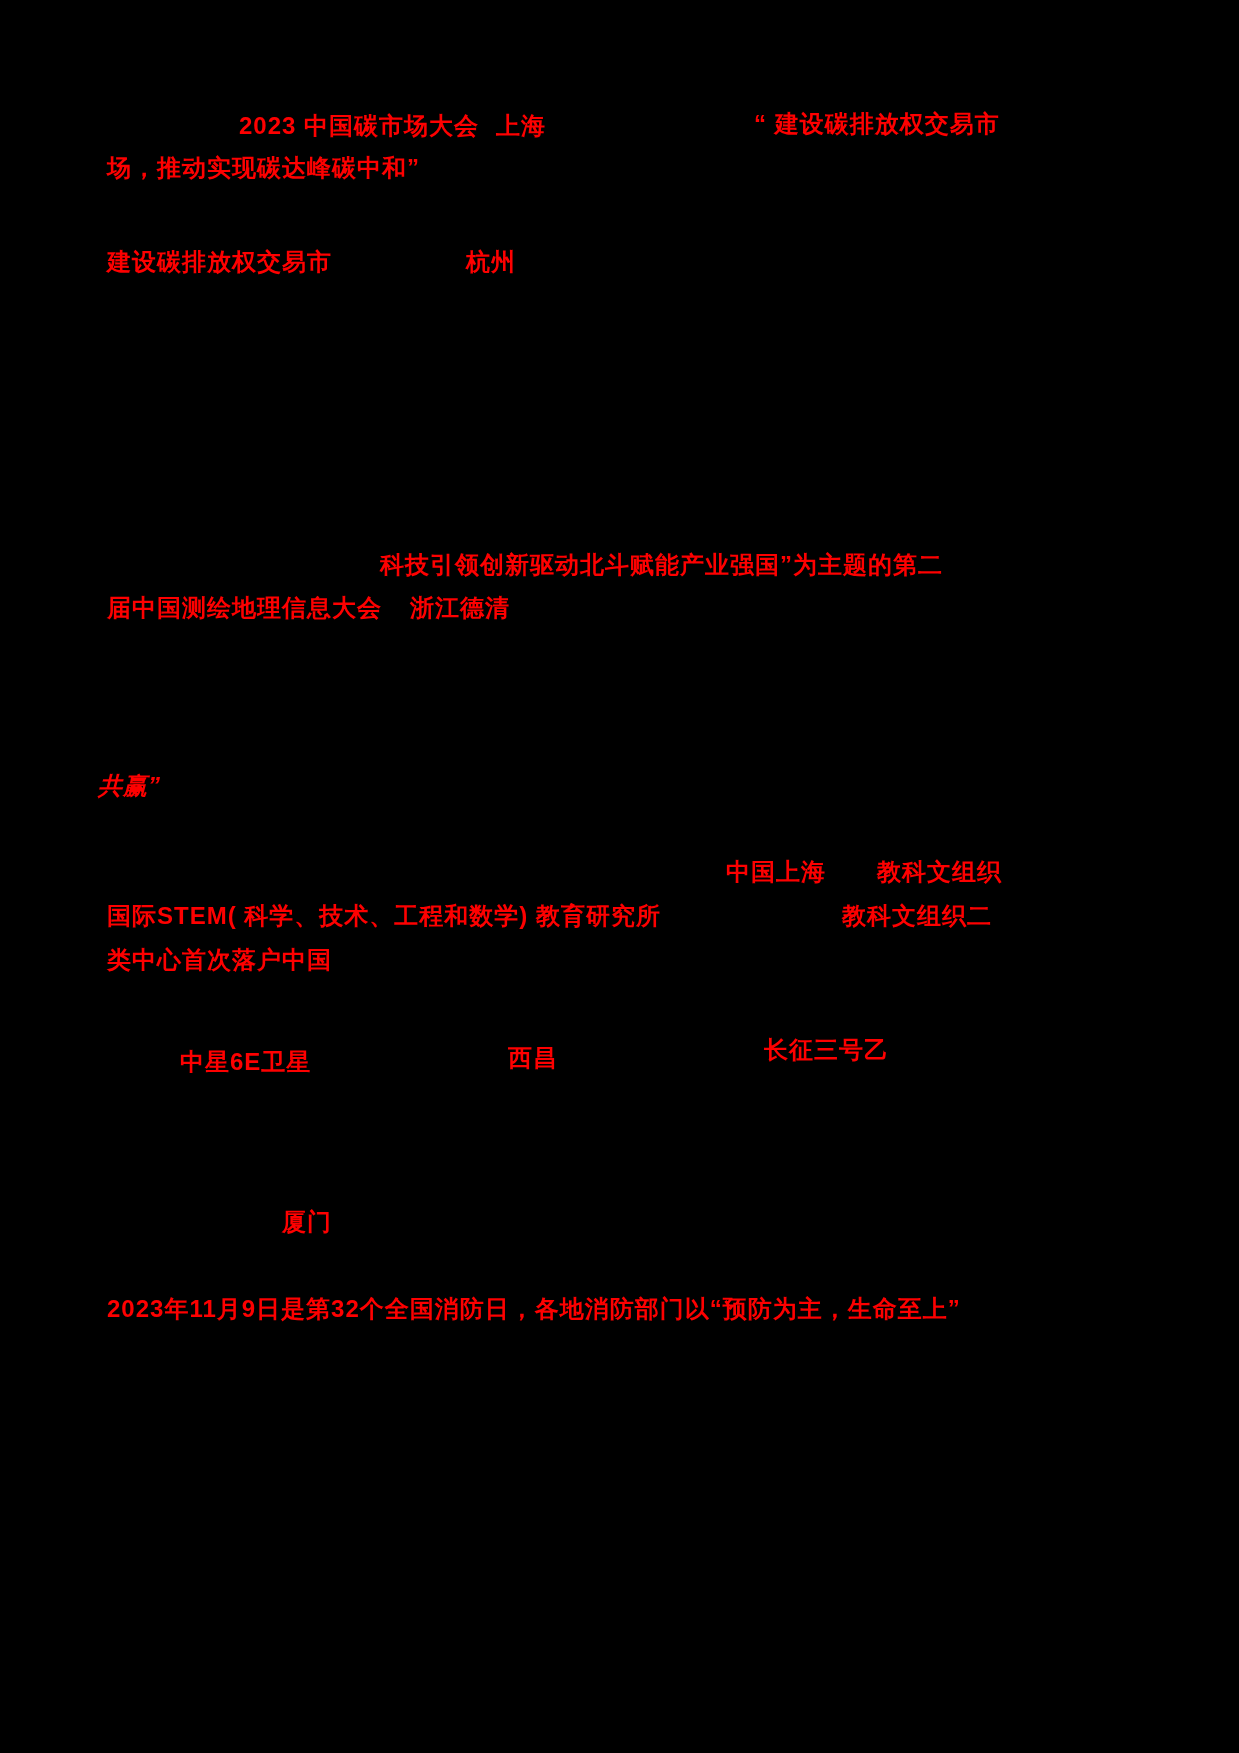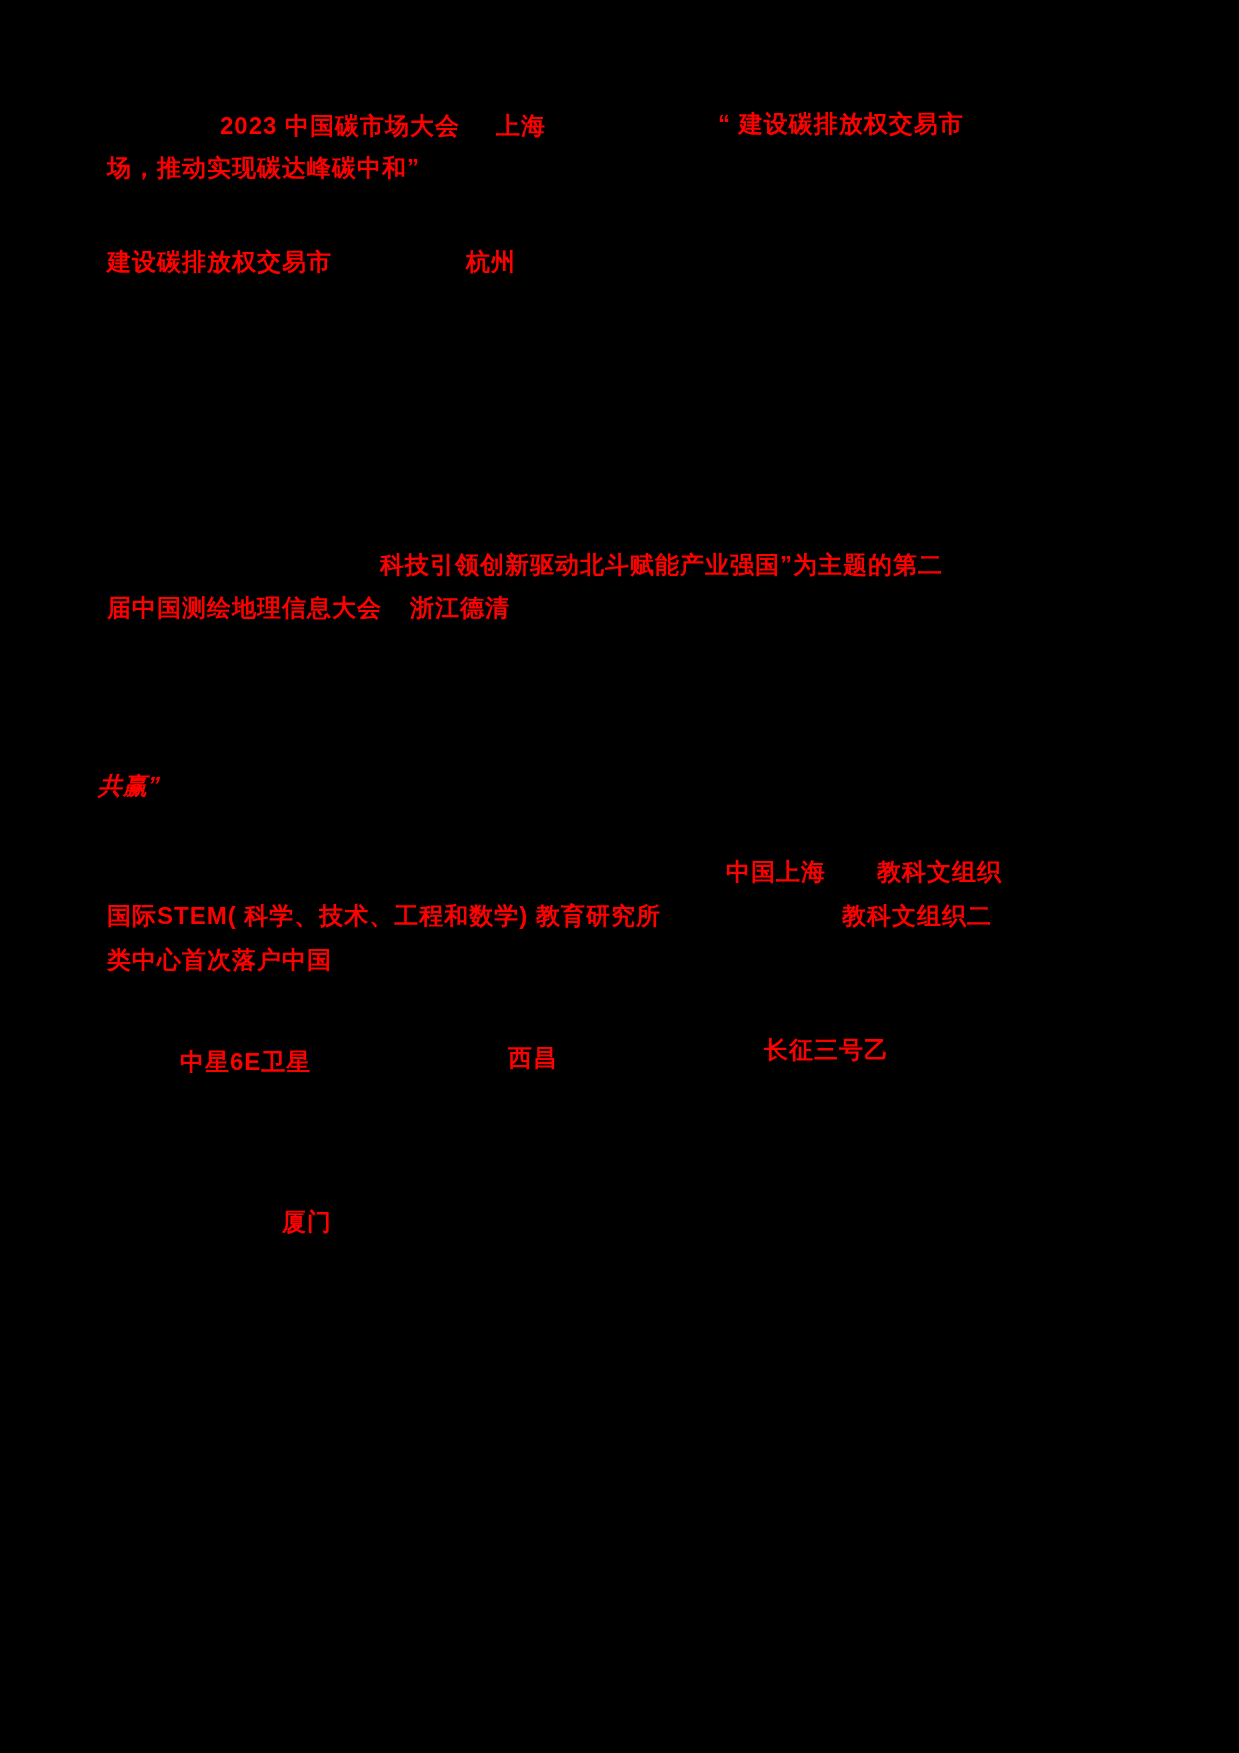--- a/index.html
+++ b/index.html
@@ -18,23 +18,23 @@
   .seg {
     position: absolute;
     color: #fe0000;
     font-size: 24px;
     font-weight: 700;
     line-height: 1.2;
     letter-spacing: 1px;
     white-space: nowrap;
   }
   
-  .s0  { left: 220px;  top: 112px;  }
+  .s0  { left: 239px;  top: 112px;  }
   .s1  { left: 496px;  top: 112px;  }
-  .s2  { left: 718px;  top: 110px;  }
+  .s2  { left: 754px;  top: 110px;  }
   .s3  { left: 107px;  top: 154px;  }
   .s4  { left: 107px;  top: 248px;  }
   .s5  { left: 466px;  top: 248px;  }
   .s6  { left: 380px;  top: 551px;  }
   .s7  { left: 107px;  top: 594px;  }
   .s8  { left: 410px;  top: 594px;  }
   .s9  { left: 233px;  top: 684px;  }
   .s10 { left: 107px;  top: 728px;  }
   .s11 { left: 98px;  top: 772px; font-style: italic;  }
   .s12 { left: 726px;  top: 858px;  }
@@ -64,13 +64,14 @@
   <div class="seg s11">共赢”</div>
   <div class="seg s12">中国上海</div>
   <div class="seg s13">教科文组织</div>
   <div class="seg s14">国际STEM( 科学、技术、工程和数学) 教育研究所</div>
   <div class="seg s15">教科文组织二</div>
   <div class="seg s16">类中心首次落户中国</div>
   <div class="seg s17">西昌</div>
   <div class="seg s18">长征三号乙</div>
   <div class="seg s19">中星6E卫星</div>
   <div class="seg s20">厦门</div>
+  <div class="seg s21">2023年11月9日是第32个全国消防日，各地消防部门以“预防为主，生命至上”</div>
 </div>
 
 </body></html>

